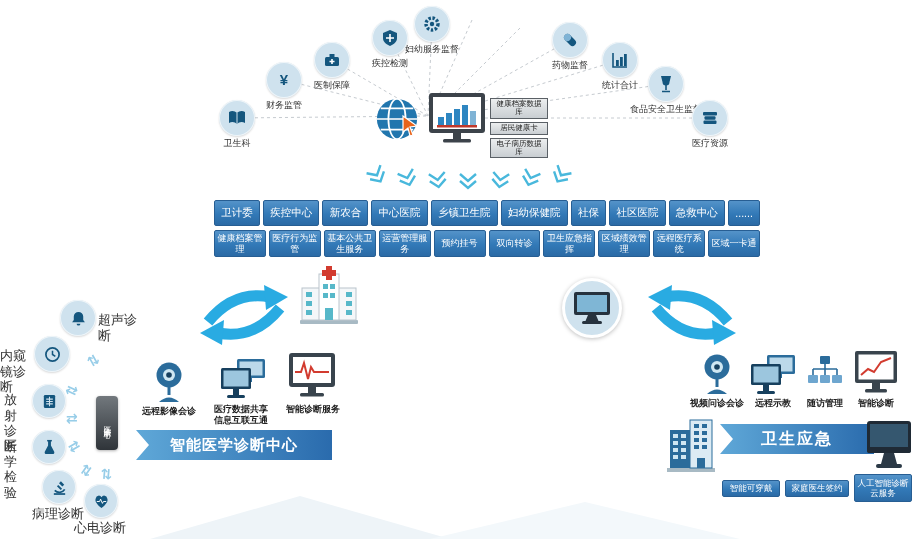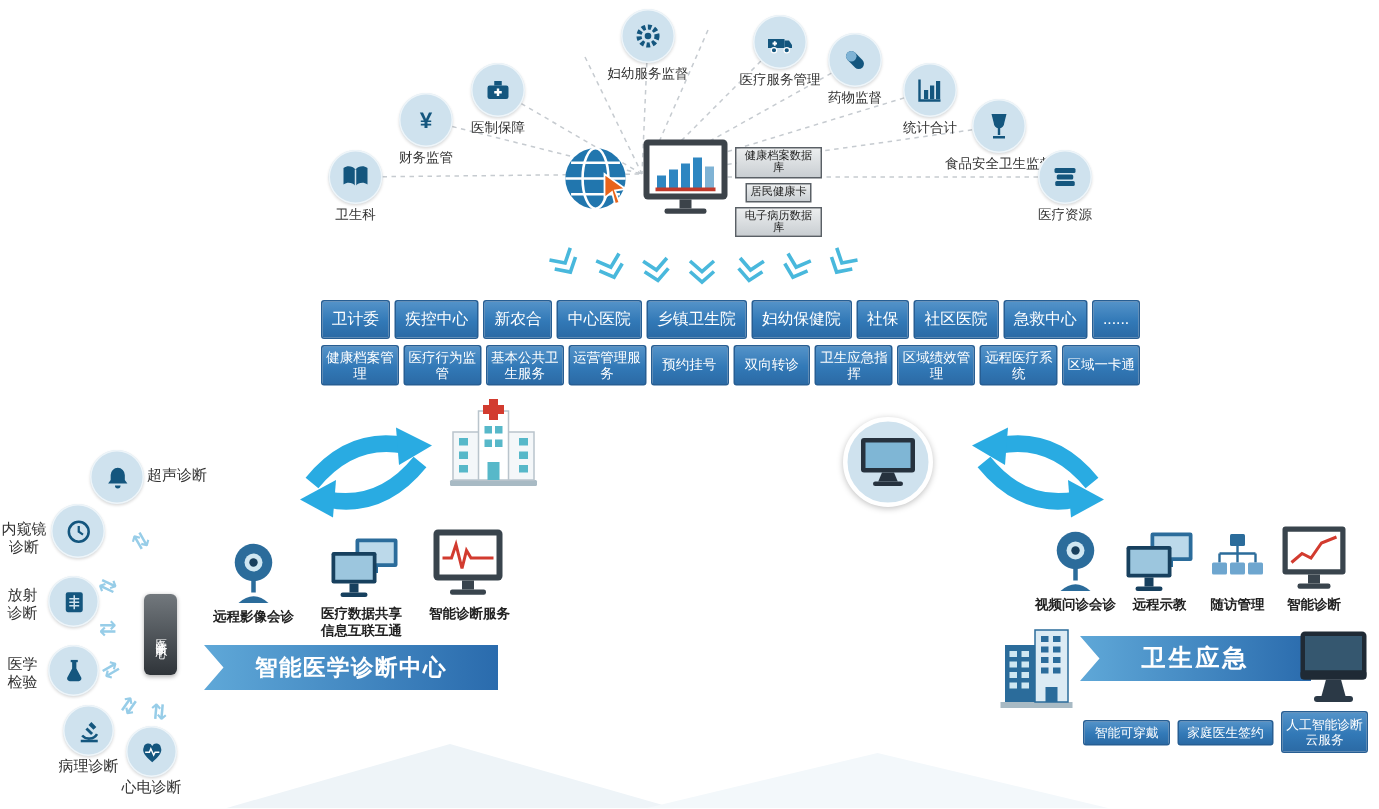--- a/index.html
+++ b/index.html
@@ -5,21 +5,21 @@
   html,body{margin:0;padding:0;background:#fff;}
   #canvas{position:relative;width:919px;height:539px;background:#fff;overflow:hidden;
           font-family:"Liberation Sans","DejaVu Sans",sans-serif;}
   .abs{position:absolute;}
   
   .arc-item{display:flex;flex-direction:column;align-items:center;width:72px;}
   .circle{background:var(--circle-bg,#cfe2ee);border-radius:50%;display:flex;align-items:center;justify-content:center;
           box-shadow:inset 0 0 0 1px rgba(255,255,255,.65),0 1px 2px rgba(0,0,0,.15);}
   .arc-label{font-size:9px;color:#333;text-align:center;line-height:1.18;margin-top:2px;}
   
-  .db-stack{width:58px;display:flex;flex-direction:column;gap:3px;align-items:center;}
+  .db-stack{width:58px;display:flex;flex-direction:column;gap:3px;}
   .db-box{background:linear-gradient(180deg,#eceeef,#c9ced2);border:1px solid #5a6066;font-size:7.5px;color:#1c1c1c;
           min-height:13px;display:flex;align-items:center;justify-content:center;text-align:center;line-height:1.1;
           padding:1px 2px;box-sizing:border-box;}
   
   .btn-row{display:flex;gap:3px;justify-content:space-between;}
   .btn{background:linear-gradient(180deg,#5493c9,var(--primary-blue,#3279b7) 55%,#2b6aa5);color:#fff;
        border:1px solid var(--button-border,#275e93);border-radius:2px;display:flex;align-items:center;
        justify-content:center;text-align:center;box-sizing:border-box;cursor:pointer;}
   .row1 .btn{font-size:10.5px;flex:1 1 auto;padding:0 4px;white-space:nowrap;height:26px;}
   .row2 .btn{font-size:9px;flex:1 1 0;line-height:1.15;padding:1px 2px;height:27px;}
@@ -32,21 +32,21 @@
   .platform-circle{background:var(--circle-bg,#cfe2ee);border:3px solid #fff;border-radius:50%;
        box-shadow:0 1px 4px rgba(0,0,0,.25);display:flex;align-items:center;justify-content:center;}
   
   .banner{background:linear-gradient(90deg,var(--banner-gradient-start,#5fa8d8),var(--banner-gradient-end,#2a6bad));
        color:#fff;font-weight:bold;display:flex;align-items:center;justify-content:center;
        clip-path:polygon(0 0,100% 0,100% 100%,0 100%,13px 50%);box-shadow:0 2px 3px rgba(0,0,0,.2);}
   .banner-left{font-size:15px;letter-spacing:1px;}
   .banner-right{font-size:16px;letter-spacing:2px;}
   
   .svc-label{font-size:9px;color:#222;text-align:center;line-height:1.2;font-weight:bold;}
-  .sat-label{font-size:10px;color:#333;text-align:center;line-height:1.2;}
+  .sat-label{font-size:13px;color:#333;line-height:1.2;}
   .exchg{color:#97cde8;font-size:14px;font-weight:bold;display:inline-block;}
   .device{background:linear-gradient(180deg,#72787d,#2f3439);border-radius:4px;display:flex;align-items:center;
        justify-content:center;box-shadow:0 1px 3px rgba(0,0,0,.3);}
   .device span{writing-mode:vertical-rl;font-size:7.5px;color:#fff;letter-spacing:1px;}
 </style>
 </head>
 <body>
 
 <div id="canvas">
 
@@ -88,40 +88,37 @@
   <div class="abs arc-item" style="left:296px;top:42px">
     <div class="circle" style="width:36px;height:36px">
       <svg width="20" height="20" viewBox="0 0 20 20">
           <rect x="3" y="7" width="14" height="9" rx="1.5" fill="#14567e"></rect>
           <rect x="7.5" y="4" width="5" height="3" fill="#14567e"></rect>
           <path d="M10 9 v5 M7.5 11.5 h5" stroke="#fff" stroke-width="1.6"></path>
         </svg>
     </div>
     <div class="arc-label">医制保障</div>
   </div>
+  <div class="abs arc-item" style="left:354px;top:20px">
+    <div class="circle" style="width:36px;height:36px">
+      <svg width="20" height="20" viewBox="0 0 20 20">
+          <path d="M10 2 l7 3 v5 c0 4-3 6-7 8 c-4-2-7-4-7-8 V5 z" fill="#14567e"></path>
+          <path d="M10 6 v8 M6 10 h8" stroke="#fff" stroke-width="1.6"></path>
+        </svg>
+    </div>
+    <div class="arc-label">疾控检测</div>
+  </div>
   <div class="abs arc-item" style="left:396px;top:6px">
     <div class="circle" style="width:36px;height:36px">
       <svg width="20" height="20" viewBox="0 0 20 20">
           <circle cx="10" cy="10" r="6" fill="none" stroke="#14567e" stroke-width="3.4" stroke-dasharray="2.4 1.6"></circle>
           <circle cx="10" cy="10" r="2.2" fill="#14567e"></circle>
         </svg>
     </div>
     <div class="arc-label">妇幼服务监督</div>
-  </div>
-  <div class="abs arc-item" style="left:484px;top:10px">
-    <div class="circle" style="width:36px;height:36px">
-      <svg width="20" height="20" viewBox="0 0 20 20">
-          <rect x="2" y="8" width="11" height="6" fill="#14567e"></rect>
-          <path d="M13 9 h3 l2 3 v2 h-5 z" fill="#14567e"></path>
-          <circle cx="6" cy="15.5" r="1.8" fill="#14567e" stroke="#fff" stroke-width=".8"></circle>
-          <circle cx="14.5" cy="15.5" r="1.8" fill="#14567e" stroke="#fff" stroke-width=".8"></circle>
-          <path d="M6.5 9.5 v3 M5 11 h3" stroke="#fff" stroke-width="1.2"></path>
-        </svg>
-    </div>
-    <div class="arc-label">医疗服务管理</div>
   </div>
   <div class="abs arc-item" style="left:534px;top:22px">
     <div class="circle" style="width:36px;height:36px">
       <svg width="20" height="20" viewBox="0 0 20 20">
           <g transform="rotate(-45 10 10)">
             <rect x="6.5" y="3" width="7" height="14" rx="3.5" fill="#14567e"></rect>
             <rect x="6.5" y="3" width="7" height="7" rx="3.5" fill="#7fb3d5"></rect>
           </g>
         </svg>
     </div>

